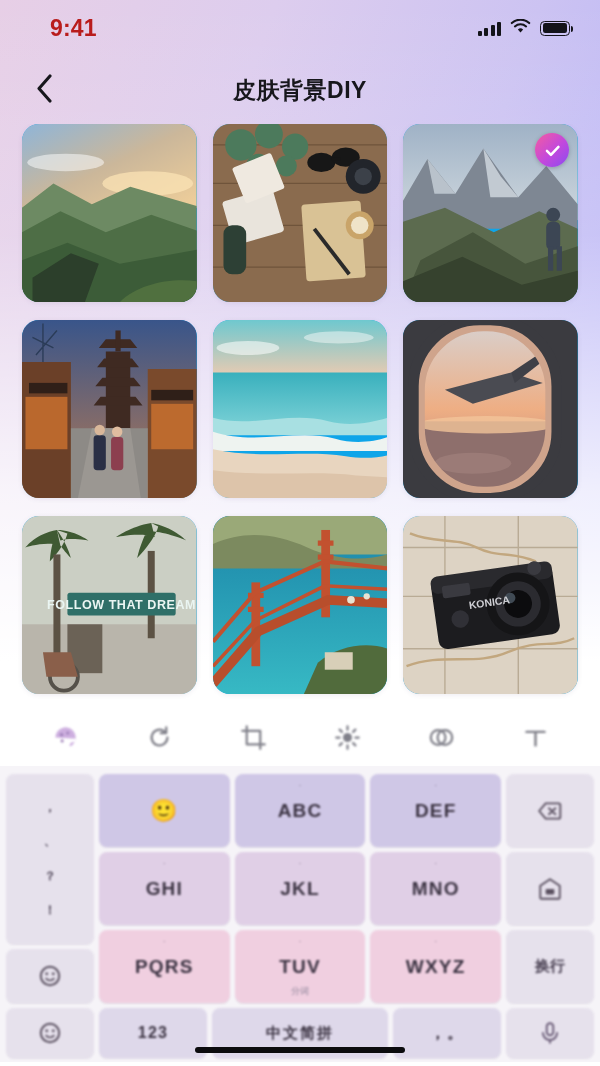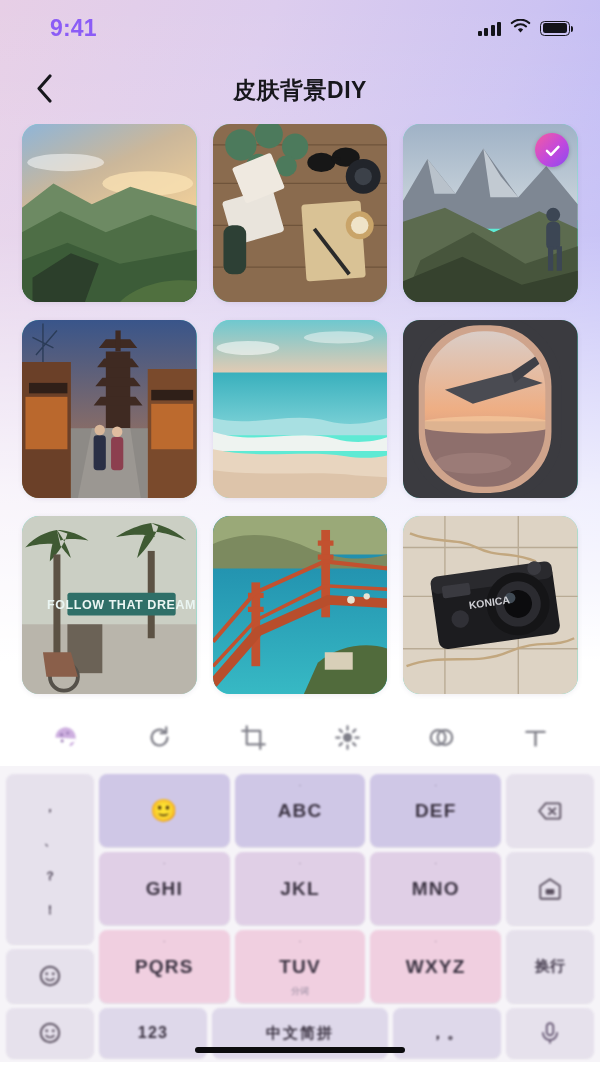--- a/index.html
+++ b/index.html
@@ -27,21 +27,21 @@
         #aaa9fb 100%);
   }
 
   
   .status-bar {
     position:relative; height:56px;
     display:flex; align-items:center; justify-content:space-between;
     padding:0 30px 0 50px;
   }
   .status-time {
-    font-size:23px; font-weight:700; color:#8b5cf6;
+    font-size:23px; font-weight:700; color:#b91c1c;
     letter-spacing:0.2px;
   }
   .status-icons { display:flex; align-items:center; gap:9px; }
   .sig { display:flex; align-items:flex-end; gap:2.5px; height:15px; }
   .sig i { width:4px; background:#14141a; border-radius:1px; display:block; }
   .sig i:nth-child(1){height:5px}
   .sig i:nth-child(2){height:8px}
   .sig i:nth-child(3){height:11px}
   .sig i:nth-child(4){height:14px}
   .batt {
@@ -82,21 +82,21 @@
     padding:0 22px;
   }
   .grid {
     display:grid; grid-template-columns:repeat(3,1fr);
     gap:18px 16px;
   }
   .tile {
     position:relative; aspect-ratio:1/1.02;
     border-radius:17px; overflow:hidden; cursor:pointer;
     box-shadow:0 1px 5px rgba(90,70,120,0.10);
-    background:#5eead4;
+    background:#0ea5e9;
   }
   .tile .art { position:absolute; inset:0; }
   .check-badge {
     position:absolute; top:9px; right:9px;
     width:34px; height:34px; border-radius:50%;
     background:linear-gradient(135deg,#f45ca0 0%,#c248dd 55%,#8a4bf0 100%);
     display:flex; align-items:center; justify-content:center;
     box-shadow:0 1px 4px rgba(0,0,0,0.22);
   }
   .check-badge svg { width:19px; height:19px; }

